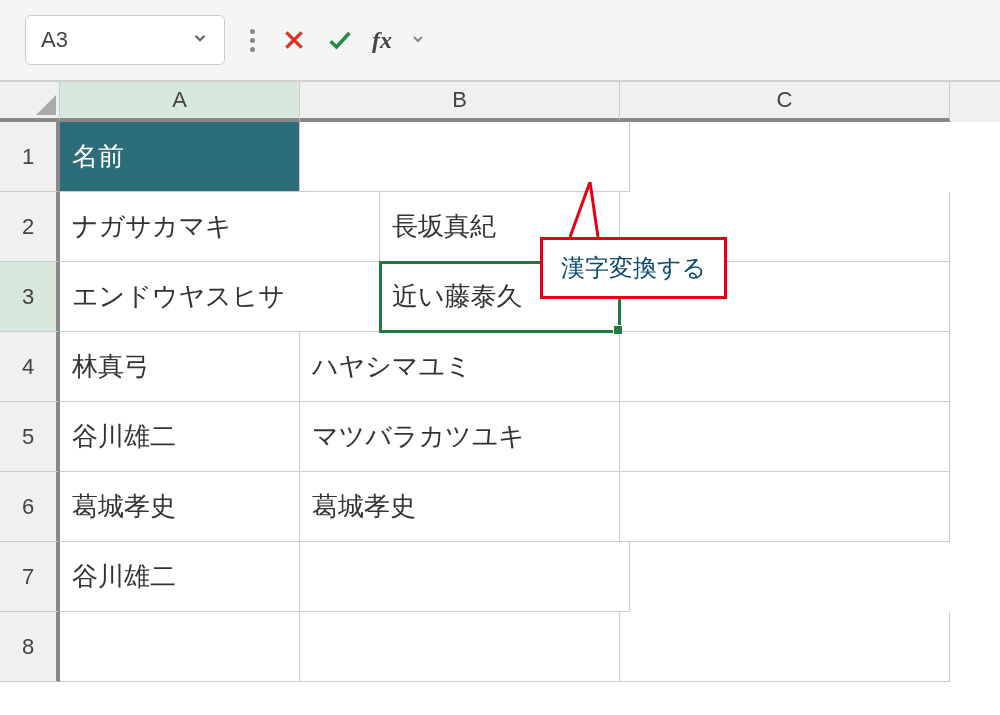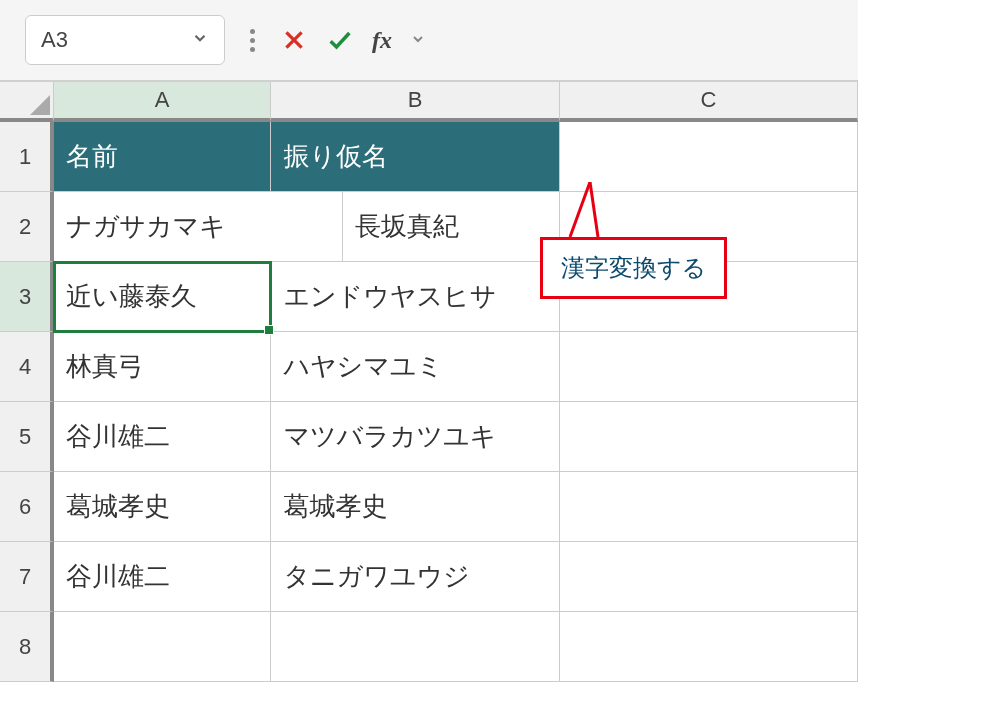--- a/index.html
+++ b/index.html
@@ -6,21 +6,21 @@
       box-sizing: border-box;
       margin: 0;
       padding: 0;
     }
     body {
       font-family: "Meiryo", "Yu Gothic", sans-serif;
       background: #fff;
       font-size: 20px;
     }
     .container {
-      width: 858px;
+      width: 1000px;
       height: 715px;
       background: #fff;
       position: relative;
     }
     
     .formula-bar {
       display: flex;
       align-items: center;
       background: #f5f5f5;
       padding: 15px 25px;
@@ -267,35 +267,34 @@
     <div class="col-headers">
       <div class="corner"></div>
       <div class="col-header col-A active">A</div>
       <div class="col-header col-B">B</div>
       <div class="col-header col-C">C</div>
     </div>
 
     <div class="row">
       <div class="row-header">1</div>
       <div class="cell col-A header-cell">名前</div>
-      <div class="cell col-B header-cell">振り仮名</div>
       <div class="cell col-C"></div>
     </div>
 
     <div class="row">
       <div class="row-header">2</div>
       <div class="cell col-B">ナガサカマキ</div>
       <div class="cell col-A">長坂真紀</div>
       <div class="cell col-C"></div>
     </div>
 
     <div class="row">
       <div class="row-header active">3</div>
+      <div class="cell col-B">エンドウヤスヒサ</div>
       <div class="cell col-A selected">近い藤泰久</div>
-      <div class="cell col-B">エンドウヤスヒサ</div>
       <div class="cell col-C"></div>
     </div>
 
     <div class="row">
       <div class="row-header">4</div>
       <div class="cell col-A">林真弓</div>
       <div class="cell col-B">ハヤシマユミ</div>
       <div class="cell col-C"></div>
     </div>
 
@@ -309,21 +308,20 @@
     <div class="row">
       <div class="row-header">6</div>
       <div class="cell col-A">葛城孝史</div>
       <div class="cell col-B">葛城孝史</div>
       <div class="cell col-C"></div>
     </div>
 
     <div class="row">
       <div class="row-header">7</div>
       <div class="cell col-A">谷川雄二</div>
-      <div class="cell col-B">タニガワユウジ</div>
       <div class="cell col-C"></div>
     </div>
 
     <div class="row">
       <div class="row-header">8</div>
       <div class="cell col-A"></div>
       <div class="cell col-B"></div>
       <div class="cell col-C"></div>
     </div>
 

